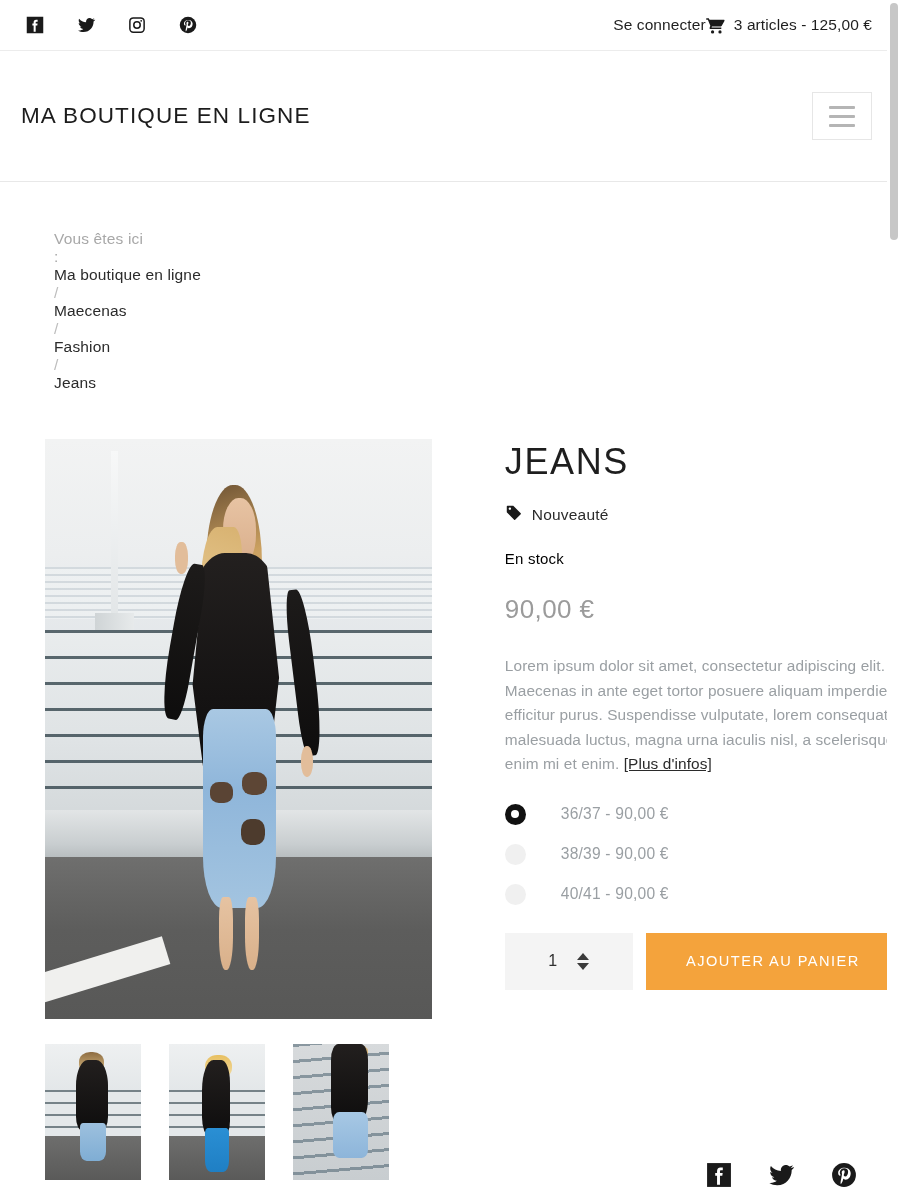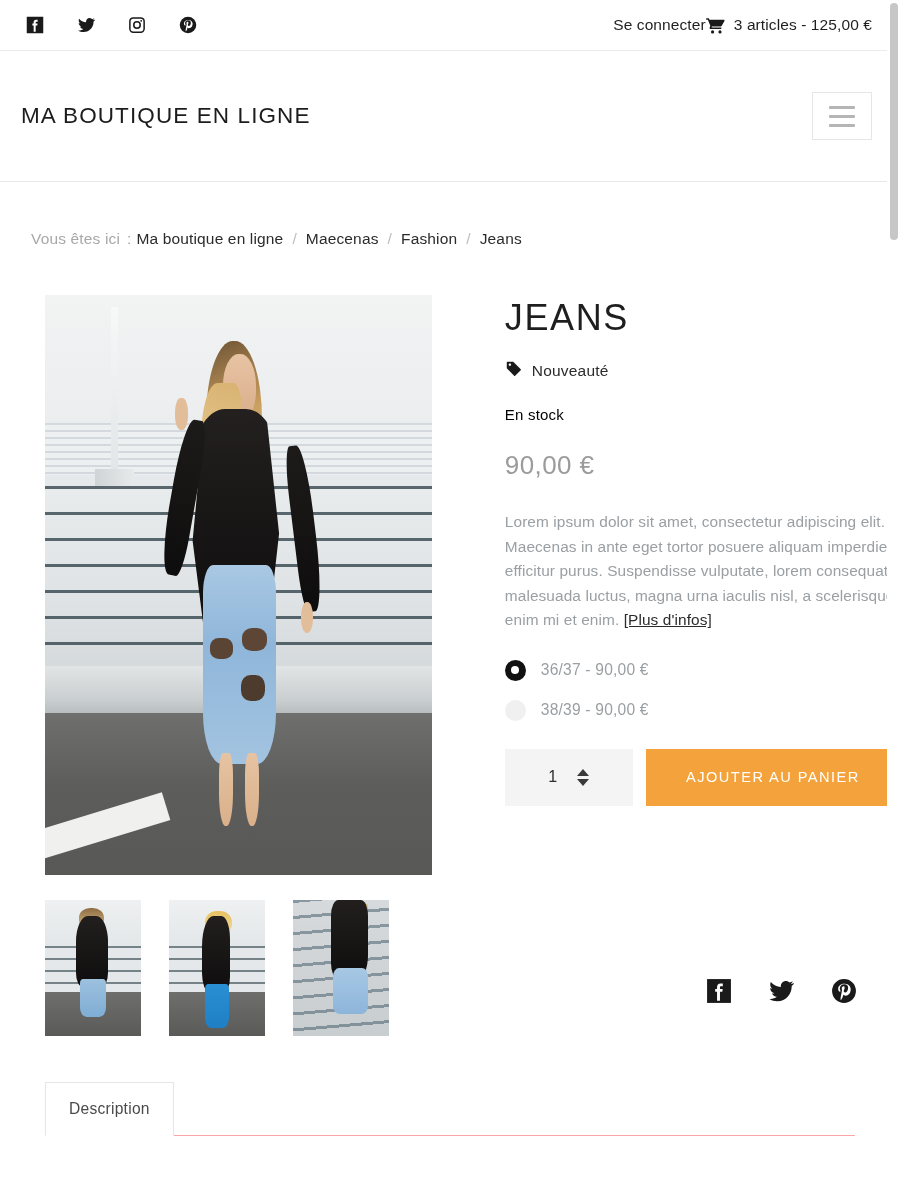--- a/index.html
+++ b/index.html
@@ -57,24 +57,24 @@
     background: #fff;
     display: flex; flex-direction: column;
     align-items: center; justify-content: center;
     gap: 6px;
     cursor: pointer;
   }
   .menu-btn .bar { width: 26px; height: 3px; background: #b5b5b5; border-radius: 1px; display:block; }
 
   
   .breadcrumb {
-    padding: 48px 0 0 31px;
+    padding: 48px 0 0 45px;
     font-size: 15.5px;
     letter-spacing: .15px;
-    display: flex; align-items: baseline; flex-wrap: nowrap;
+    display: flex; align-items: baseline; flex-wrap: nowrap; flex-direction: column;
   }
   .bc-here { color: #a8a8a8; }
   .bc-colon { color: #a8a8a8; margin: 0 5px 0 7px; }
   .bc-link { color: #2b2b2b; text-decoration: none; }
   .bc-sep { color: #bdbdbd; margin: 0 9px; }
   .bc-current { color: #2b2b2b; }
 
   
   .product { display: flex; padding: 47px 0 0 0; }
   .gallery { width: 432px; margin-left: 45px; }
@@ -183,21 +183,21 @@
 
   .options { margin-bottom: 26px; }
   .opt-row { display: flex; align-items: center; gap: 15px; margin-bottom: 19px; cursor: pointer; }
   .opt-row:last-child { margin-bottom: 0; }
   .radio { width: 21px; height: 21px; border-radius: 50%; background: #f0f0f0; flex: none; position: relative; }
   .radio.on { background: #111111; }
   .radio.on::after {
     content: ""; position: absolute; left: 50%; top: 50%; width: 8px; height: 8px;
     margin: -4px 0 0 -4px; background: #ffffff; border-radius: 50%;
   }
-  .opt-label { font-size: 15.6px; color: #9a9fa3; letter-spacing: .2px; }
+  .opt-label { font-size: 15.6px; color: #9a9fa3; letter-spacing: .2px; margin-left: 20px; }
 
   .buy-row { display: flex; align-items: stretch; gap: 13px; margin-top: 28px; }
   .qty {
     width: 128px; height: 57px; background: #f4f4f4;
     display: flex; align-items: center; justify-content: center; gap: 20px;
   }
   .qty-val { font-size: 16px; color: #2f2f2f; }
   .qty-arrows { display: flex; flex-direction: column; gap: 3px; align-items: center; }
   .qty-arrows .up, .qty-arrows .dn {
     width: 0; height: 0; border-left: 6px solid transparent; border-right: 6px solid transparent;
@@ -380,20 +380,24 @@
 
       <div class="options">
         <label class="opt-row">
           <span class="radio on"></span>
           <span class="opt-label">36/37 - 90,00 €</span>
         </label>
         <label class="opt-row">
           <span class="radio"></span>
           <span class="opt-label">38/39 - 90,00 €</span>
         </label>
+        <label class="opt-row">
+          <span class="radio"></span>
+          <span class="opt-label">40/41 - 90,00 €</span>
+        </label>
       </div>
 
       <div class="buy-row">
         <div class="qty">
           <span class="qty-val">1</span>
           <span class="qty-arrows">
             <span class="up"></span>
             <span class="dn"></span>
           </span>
         </div>

